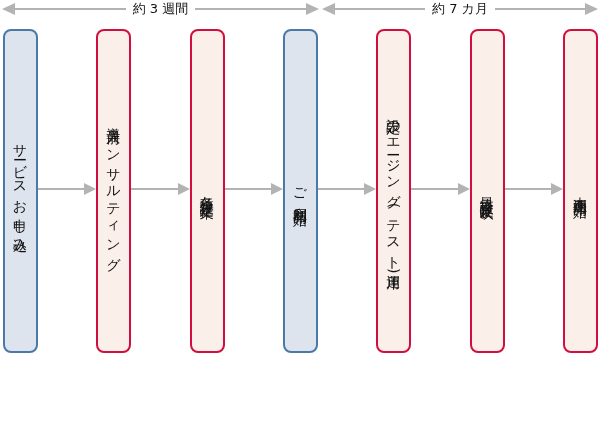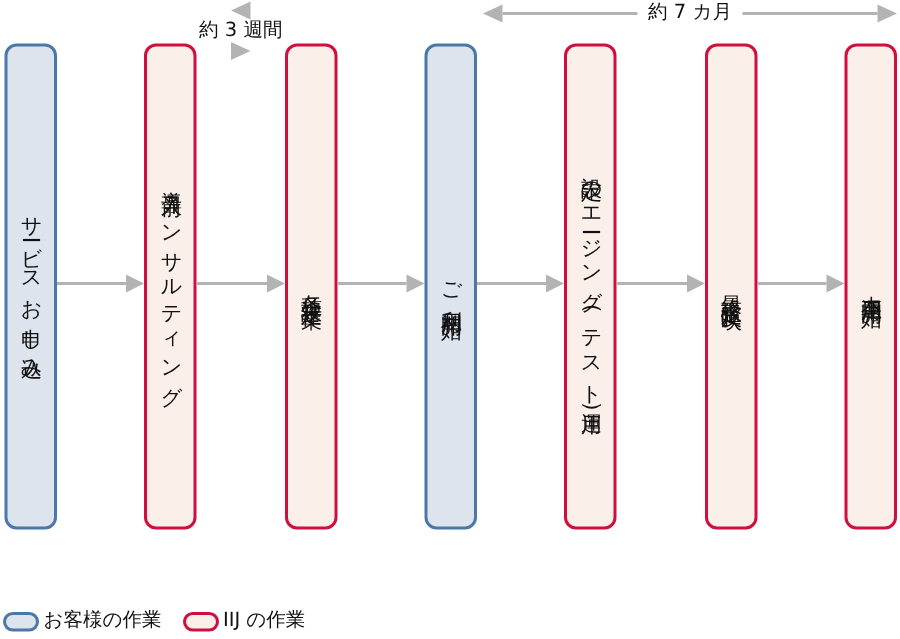--- a/index.html
+++ b/index.html
@@ -9,21 +9,21 @@
     color:#1a1a1a;overflow:hidden;
   }
   .stage{position:absolute;inset:0;}
 
   
   .tspan{position:absolute;top:1px;height:15px;display:flex;align-items:center;}
   .tspan .line{flex:1;height:2px;background:#b3b3b3;}
   .tspan .head-l{width:0;height:0;border-top:6px solid transparent;border-bottom:6px solid transparent;border-right:13px solid #b3b3b3;}
   .tspan .head-r{width:0;height:0;border-top:6px solid transparent;border-bottom:6px solid transparent;border-left:13px solid #b3b3b3;}
   .tspan .tlabel{padding:0 7px;font-size:13px;line-height:15px;white-space:nowrap;color:#111;}
-  .tspan.s1{left:2px;width:317px;flex-direction:column;}
+  .tspan.s1{left:2px;width:317px;}
   .tspan.s2{left:322px;width:276px;}
 
   
   .flow-row{position:absolute;top:29px;left:3px;right:2px;height:324px;display:flex;justify-content:space-between;}
   .step{
     width:35px;height:100%;box-sizing:border-box;border-radius:8px;
     display:flex;align-items:center;justify-content:center;flex:none;
   }
   .step.customer{border:2.5px solid #4b79a7;background:#dde4ee;}
   .step.iij{border:2.5px solid #d00f3f;background:#fbefe9;}
@@ -130,20 +130,14 @@
           <span class="ahead"></span>
         </div>
     </div>
 
     <div class="step iij">
       <span class="vtext">本運用開始</span>
     </div>
 
   </div>
 
-  <div class="legend">
-    <span class="pill customer"></span>
-    <span class="ltext">お客様の作業</span>
-    <span class="pill iij"></span>
-    <span class="ltext">IIJ の作業</span>
-  </div>
 
 </div>
 
 </body></html>

